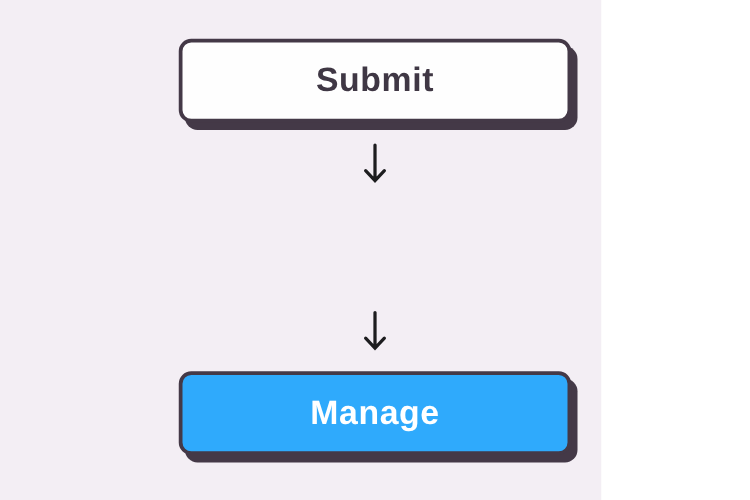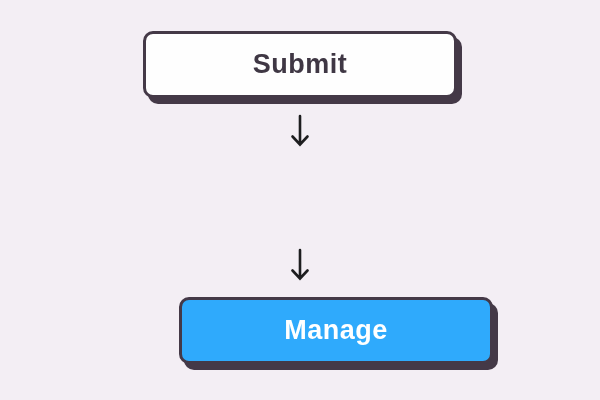--- a/index.html
+++ b/index.html
@@ -2,21 +2,21 @@
 <html style="--background: #f3eef4; --border: #443947; --box_fill: #fefefe; --active_fill: #2faafc; --text_dark: #3f3744; --text_light: #ffffff; --arrow: #1d1d1f;"><head>
 <meta charset="utf-8">
 <style>
   * { margin: 0; padding: 0; box-sizing: border-box; }
   html, body {
     width: 600px; height: 400px;
     font-family: "Liberation Sans", "DejaVu Sans", sans-serif;
   }
   .canvas {
     position: relative;
-    width: 600px; height: 400px;
+    width: 481px; height: 400px;
     background: var(--background, #f3eef4);
     overflow: hidden;
   }
   .node {
     position: absolute;
     left: 143px;
     width: 314px;
     height: 67px;
     display: flex;
     align-items: center;
@@ -30,21 +30,21 @@
   .node .label {
     font-size: 27px;
     font-weight: bold;
     letter-spacing: 0.5px;
     color: var(--text_dark, #3f3744);
   }
   .node.active { background: var(--active_fill, #2faafc); }
   .node.active .label { color: var(--text_light, #ffffff); }
   #node-submit    { top: 31px; }
   #node-integrate { top: 164px; }
-  #node-manage    { top: 297px; margin-left: 36px; }
+  #node-manage    { top: 297px; }
   .arrow {
     position: absolute;
     left: 289px;
     width: 22px;
     height: 36px;
   }
   #arrow-1 { top: 113px; }
   #arrow-2 { top: 247px; }
   .arrow svg { display: block; width: 22px; height: 36px; }
   .arrow path {

